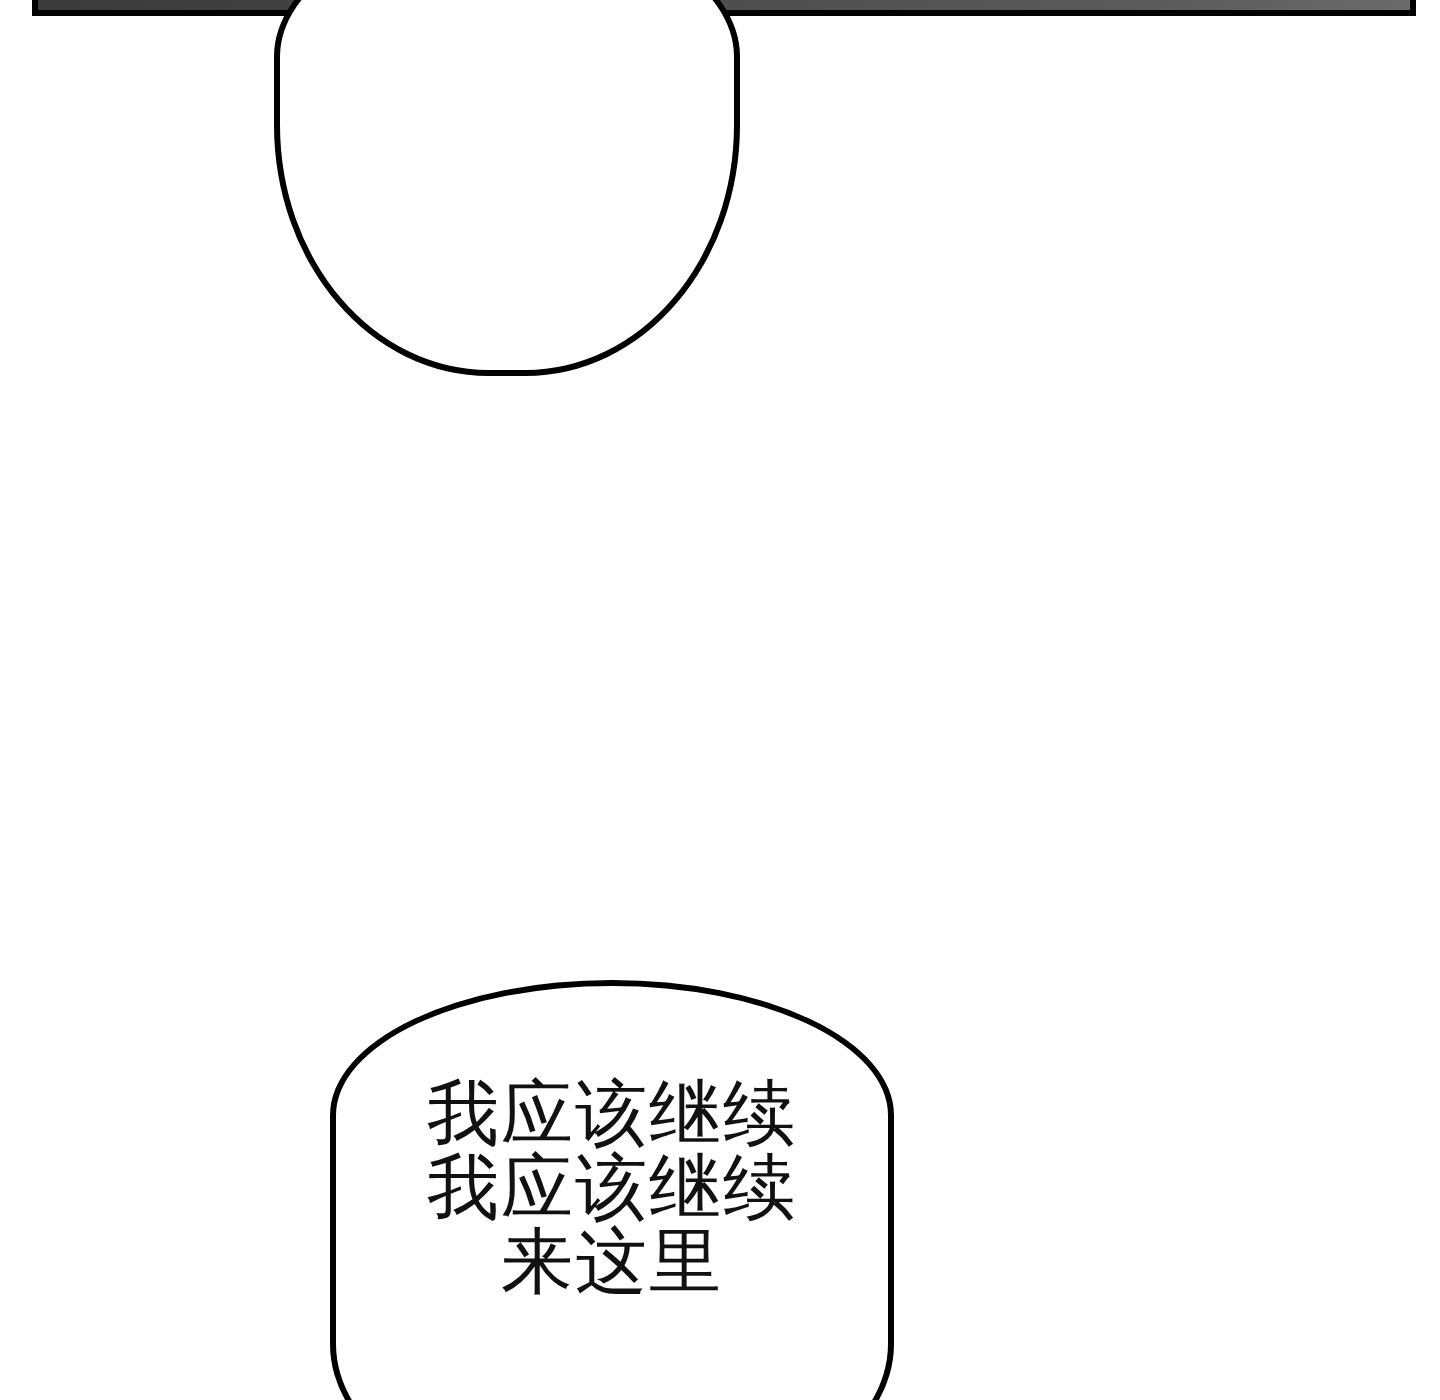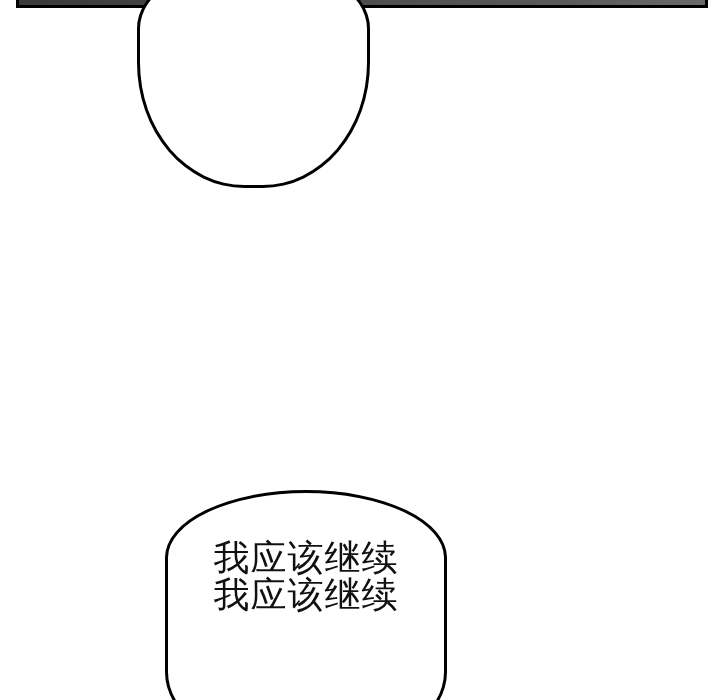--- a/index.html
+++ b/index.html
@@ -21,13 +21,14 @@
 <body>
 
 <div class="panel-top"></div>
 
 <div class="bubble b1">
 </div>
 
 <div class="bubble b2">
   <div class="line">我应该继续</div>
   <div class="line">我应该继续</div>
+  <div class="line">来这里</div>
 </div>
 
 </body></html>

